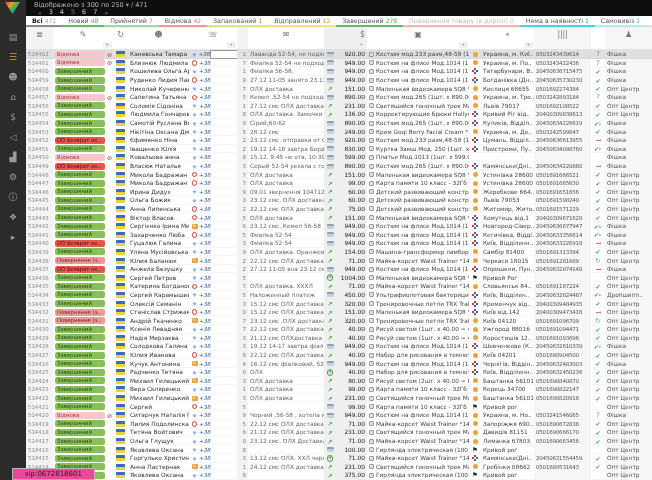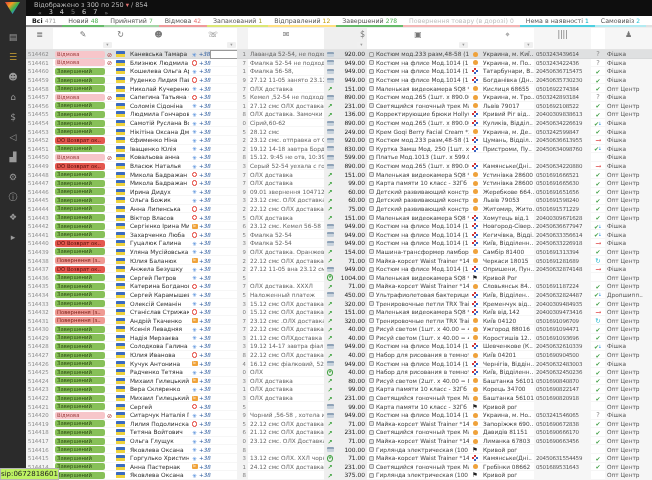--- a/index.html
+++ b/index.html
@@ -95,30 +95,30 @@
   .car-flag::before{content:"⚑";color:#222;font-size:6.5px}
   
   .tst::before,.tst::after{font-style:normal}
   .ts-ok::before{content:"✔";color:#43a047;font-size:6px}
   .ts-ok2::before{content:"✔";color:#43a047;font-size:6px}
   .ts-ok2::after{content:"↓";color:#1e88e5;font-size:4.6px;margin-left:-1px}
   .ts-ret::before{content:"-→";color:#e05353;font-size:5.4px;font-weight:bold;letter-spacing:-1px}
   .ts-q::before{content:"?";color:#8a8a8a;font-size:6.6px}
   .ts-sync::before{content:"↻";color:#26b8ce;font-size:6.5px}
   
-  .statusbar{position:absolute;left:0;bottom:0;z-index:6;background:#bef264;border:1px solid #b5b5b5;
-             font-size:7px;color:#222;padding:1px 0}
+  .statusbar{position:absolute;left:12px;bottom:0;z-index:6;background:#ec4899;border:1px solid #b5b5b5;
+             font-size:7px;color:#222;padding:1px 12px}
 </style>
 </head>
 <body>
 
 <div class="app">
 
   <div class="topbar">
-    <div class="shown"><span>Відображено з 300 по 250</span><span class="caret">▾</span><span>/ 854</span></div>
+    <div class="shown"><span>Відображено з 300 по 250</span><span class="caret">▾</span><span>/ 471</span></div>
     <div class="pager">
         <span class="pnav">«</span>
         <span class="">3</span>
         <span class="">4</span>
         <span class="cur">5</span>
         <span class="">6</span>
         <span class="">7</span>
         <span class="pnav">»</span>
       </div>
   </div>

